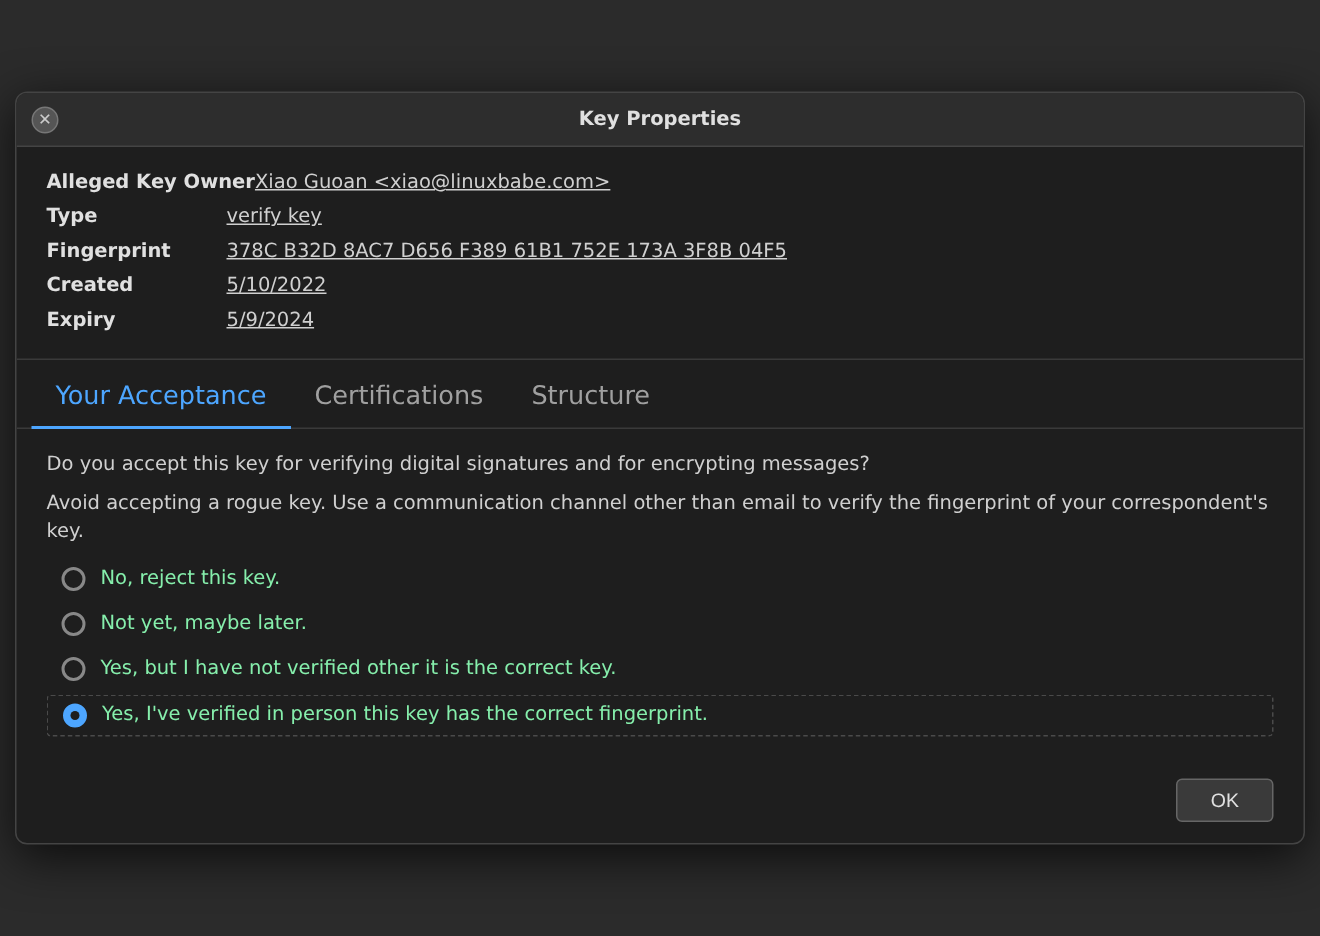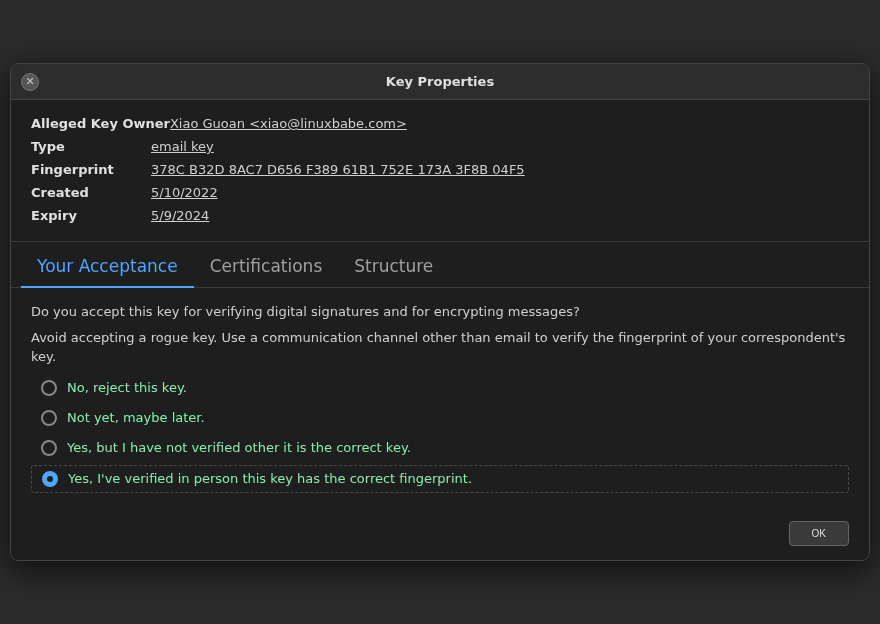--- a/index.html
+++ b/index.html
@@ -167,41 +167,41 @@
       padding: 14px 20px;
     }
 
     .ok-button {
       background: #3a3a3a;
       border: 1px solid #666;
       color: #e0e0e0;
       padding: 6px 22px;
       border-radius: 4px;
       cursor: pointer;
-      font-size: 10px;
+      font-size: 13px;
     }
   </style>
 </head>
 <body>
 
 <div class="dialog">
 
   <div class="title-bar">
     <div class="close-btn">✕</div>
     <span>Key Properties</span>
   </div>
 
   <div class="key-info">
     <div class="info-row">
       <span class="info-label">Alleged Key Owner</span>
       <span class="info-value">Xiao Guoan &lt;xiao@linuxbabe.com&gt;</span>
     </div>
     <div class="info-row">
       <span class="info-label">Type</span>
-      <span class="info-value">email key</span>
+      <span class="info-value">verify key</span>
     </div>
     <div class="info-row">
       <span class="info-label">Fingerprint</span>
       <span class="info-value">378C B32D 8AC7 D656 F389 61B1 752E 173A 3F8B 04F5</span>
     </div>
     <div class="info-row">
       <span class="info-label">Created</span>
       <span class="info-value">5/10/2022</span>
     </div>
     <div class="info-row">

